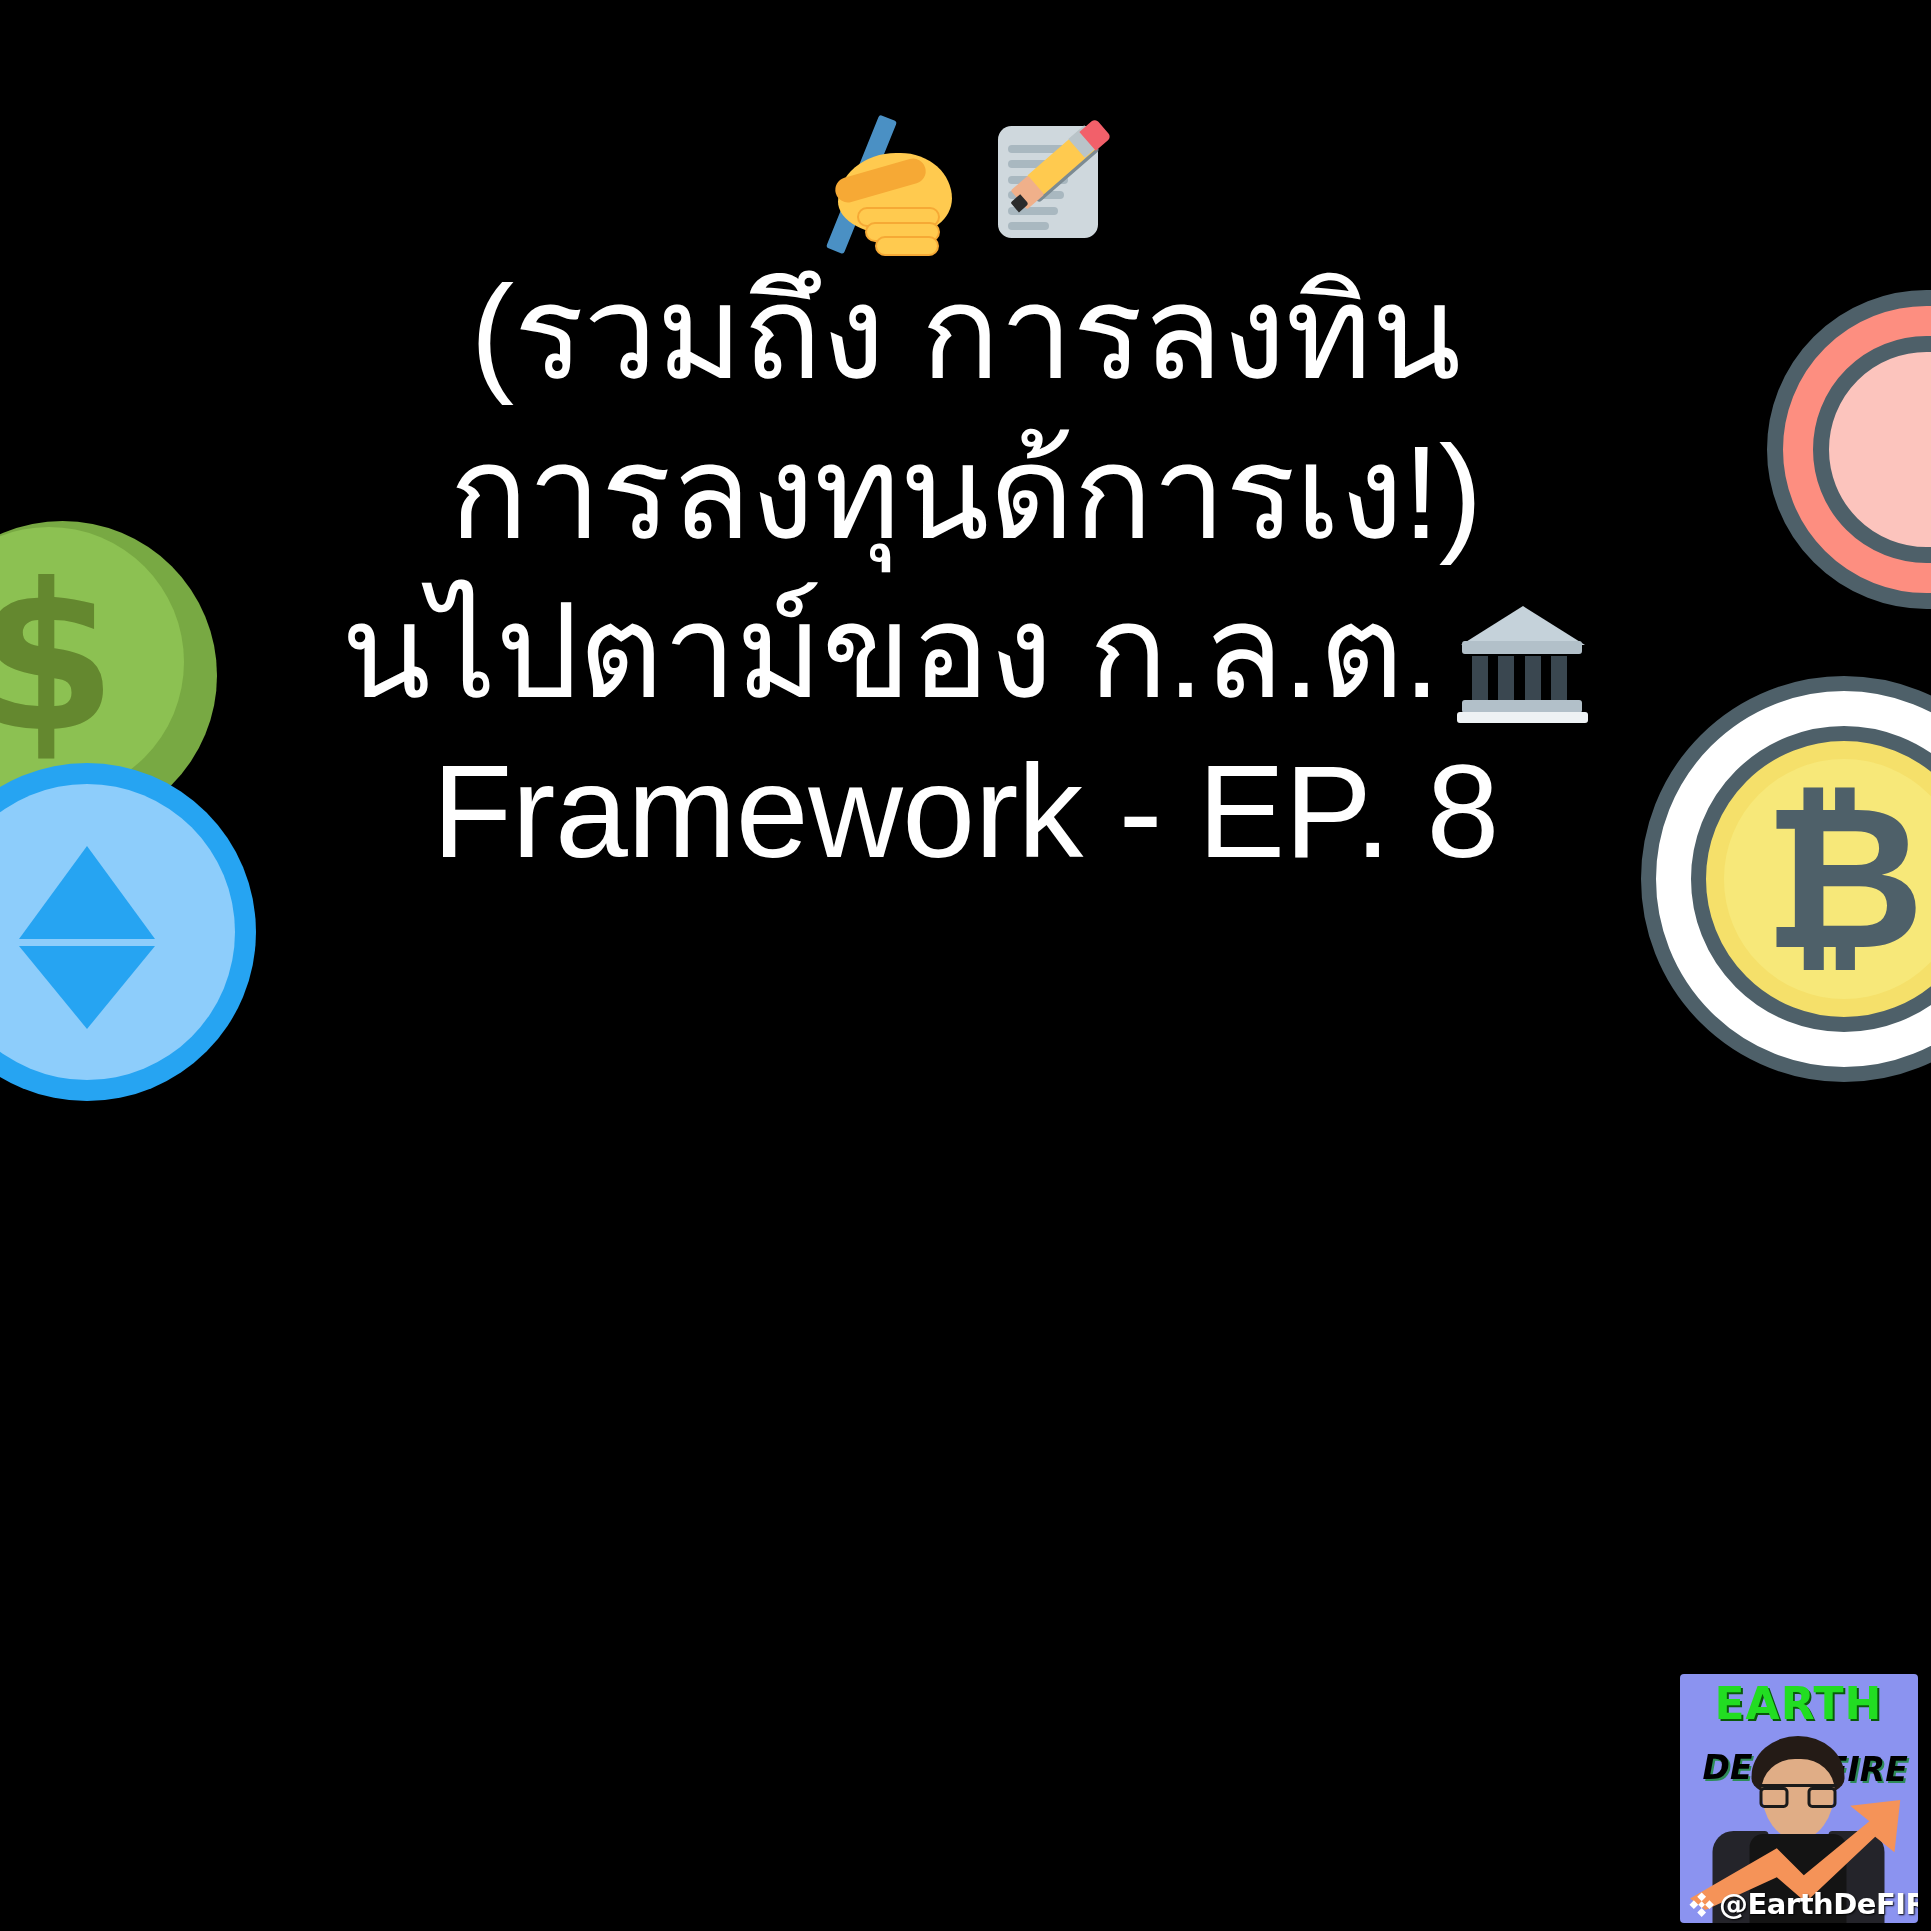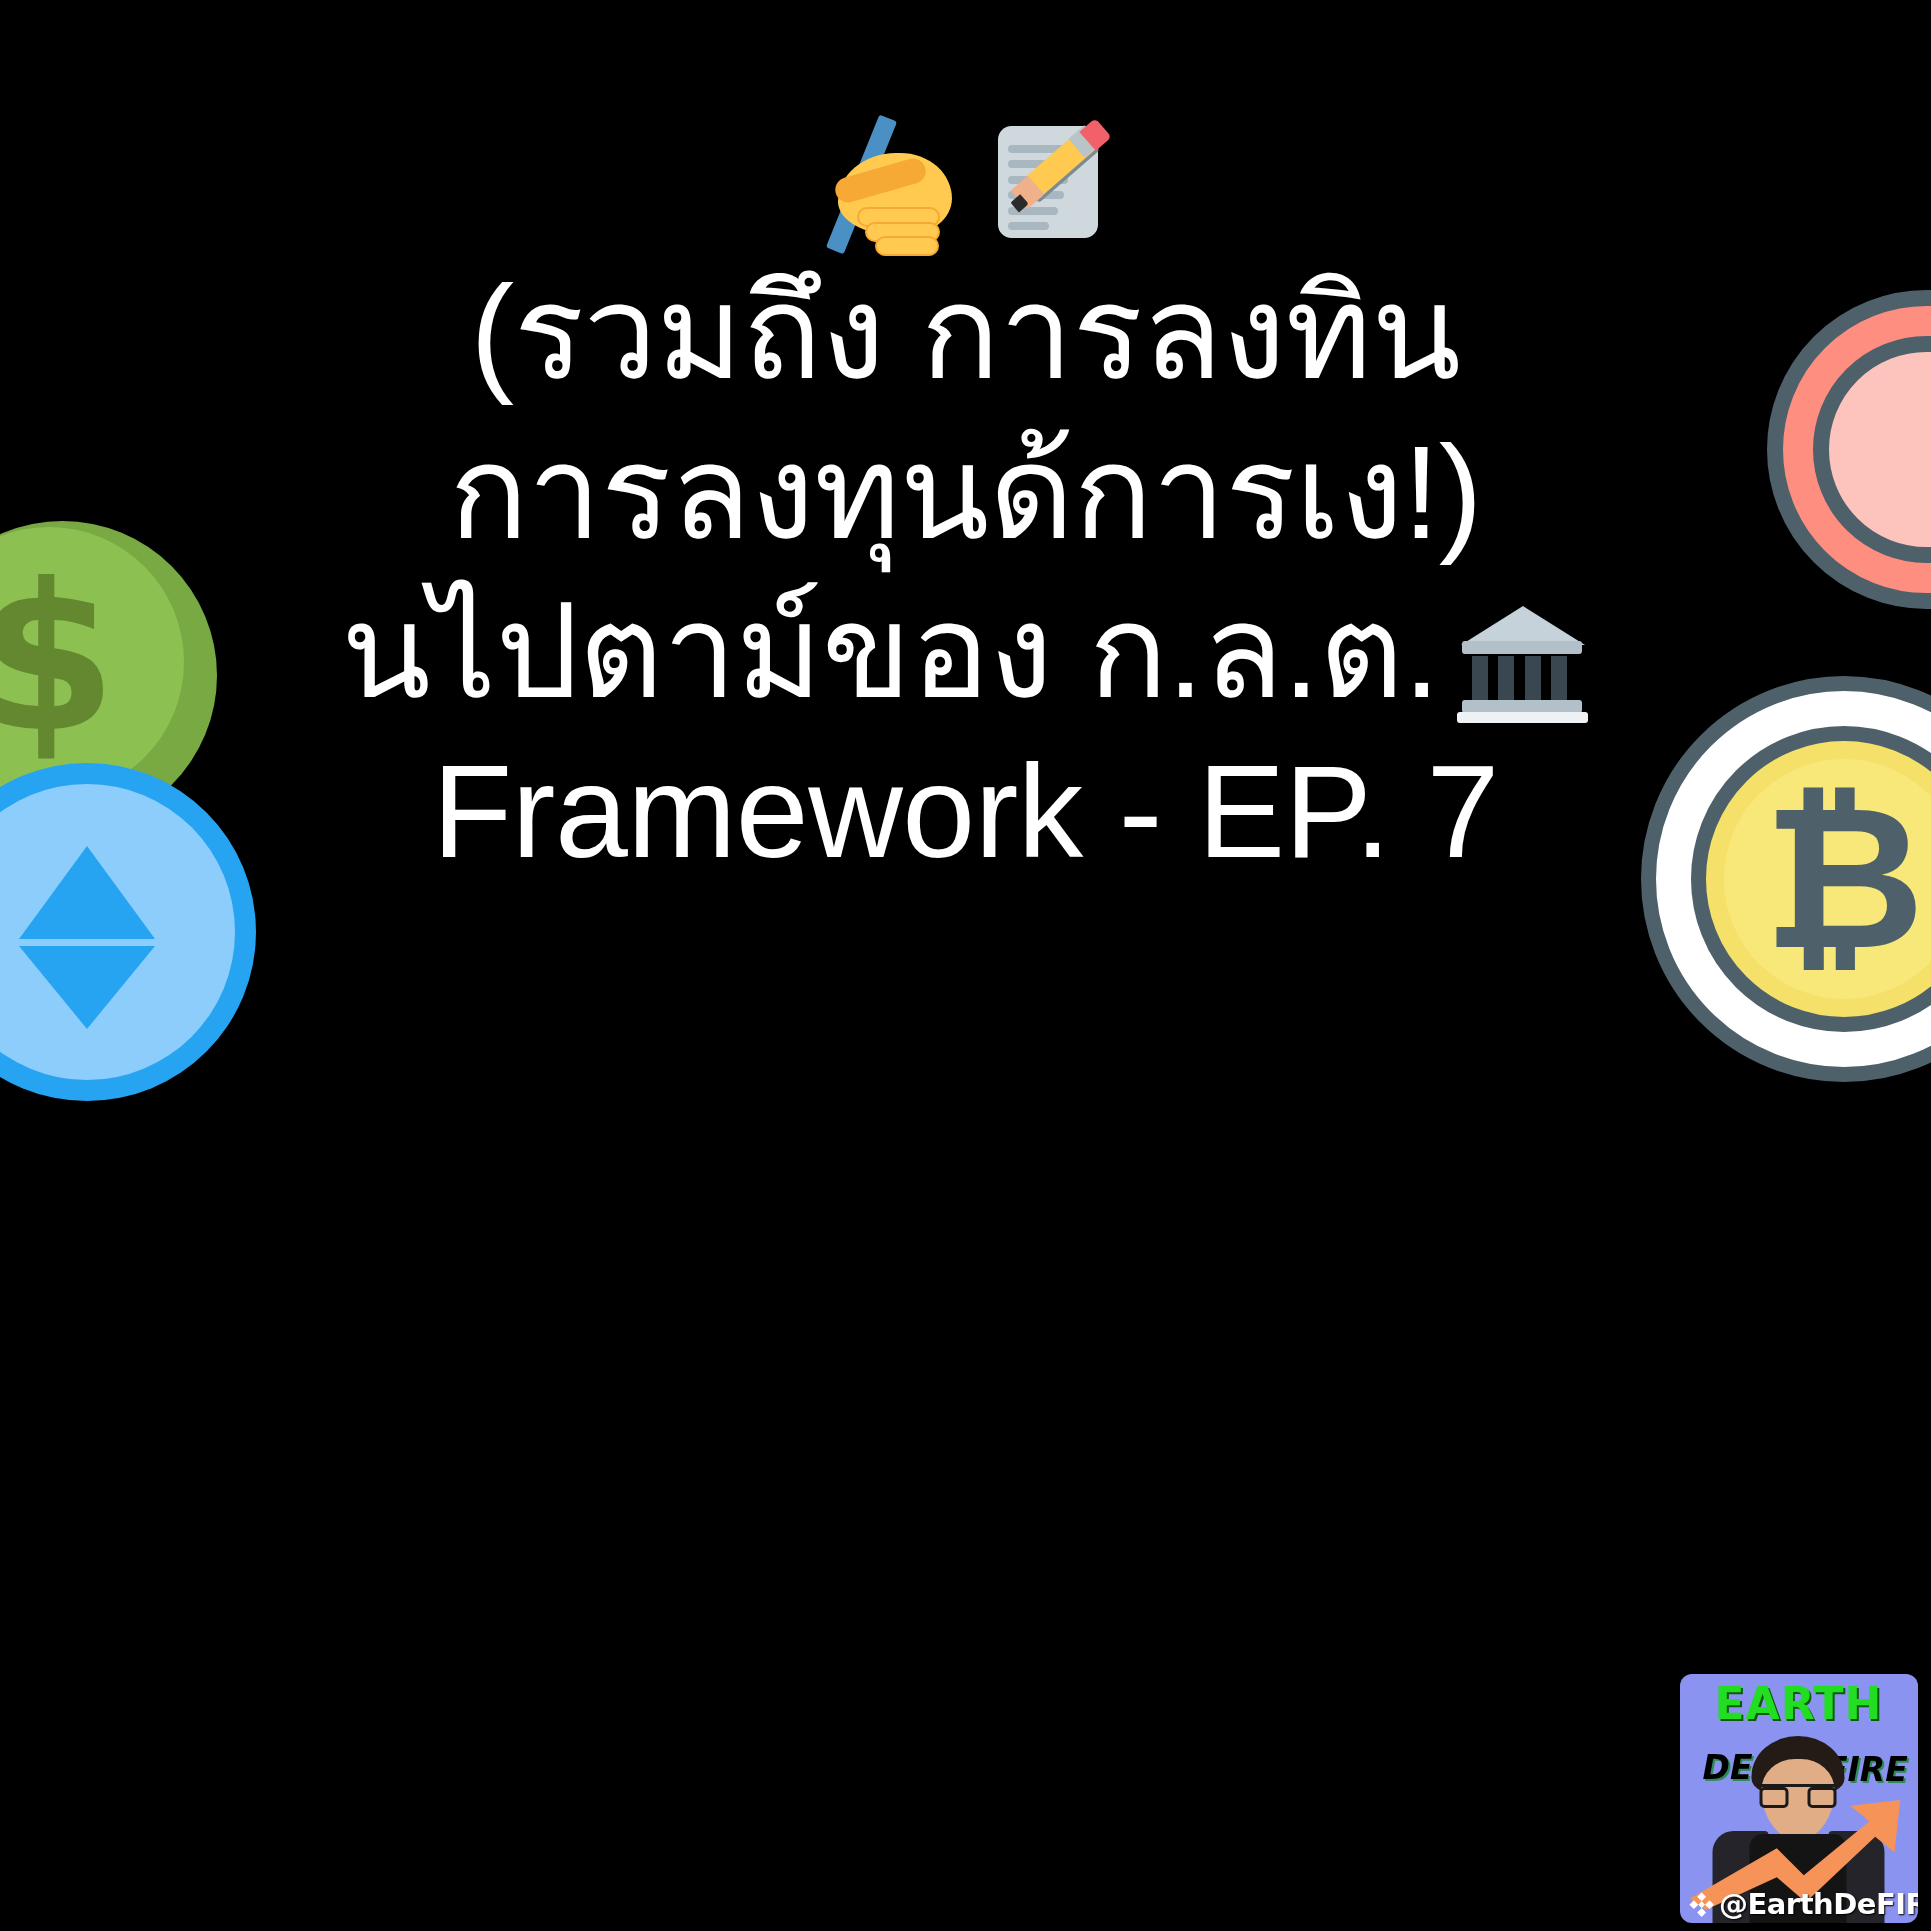--- a/index.html
+++ b/index.html
@@ -232,21 +232,21 @@
     white-space: nowrap;
   }
 
   
   #watermark {
     position: absolute;
     right: 13.5px; bottom: 7.7px;
     width: 238px; height: 249px;
     background: #8b93f0;
     overflow: hidden;
-    border-radius: 12px;
+    border-radius: 4px;
   }
   #watermark .wm-title {
     position: absolute; left: 0; right: 0; top: 7.7px;
     text-align: center;
     font-size: 44px; font-weight: bold; line-height: 1;
     color: #22dd22;
     letter-spacing: 1px;
     text-shadow: 1.9px 1.9px 0 #0a5a0a;
     font-family: "DejaVu Sans", sans-serif;
   }
@@ -372,21 +372,21 @@
 
     <span class="line">
       <span>นไปตาม์ของ ก.ล.ต.</span><span class="emoji emoji-bank">
         <span class="roof"></span><span class="arch"></span>
         <span class="col c1"></span><span class="col c2"></span>
         <span class="col c3"></span><span class="col c4"></span>
         <span class="plinth"></span><span class="base"></span>
       </span>
     </span>
 
-    <span class="line">Framework - EP. 7</span>
+    <span class="line">Framework - EP. 8</span>
   </div>
 
   <div id="watermark">
     <div class="wm-title">EARTH</div>
     <div class="wm-de">DE</div>
     <div class="wm-fire">FIRE</div>
 
     <div class="wm-person">
       <span class="suitL"></span>
         <span class="suitR"></span>

